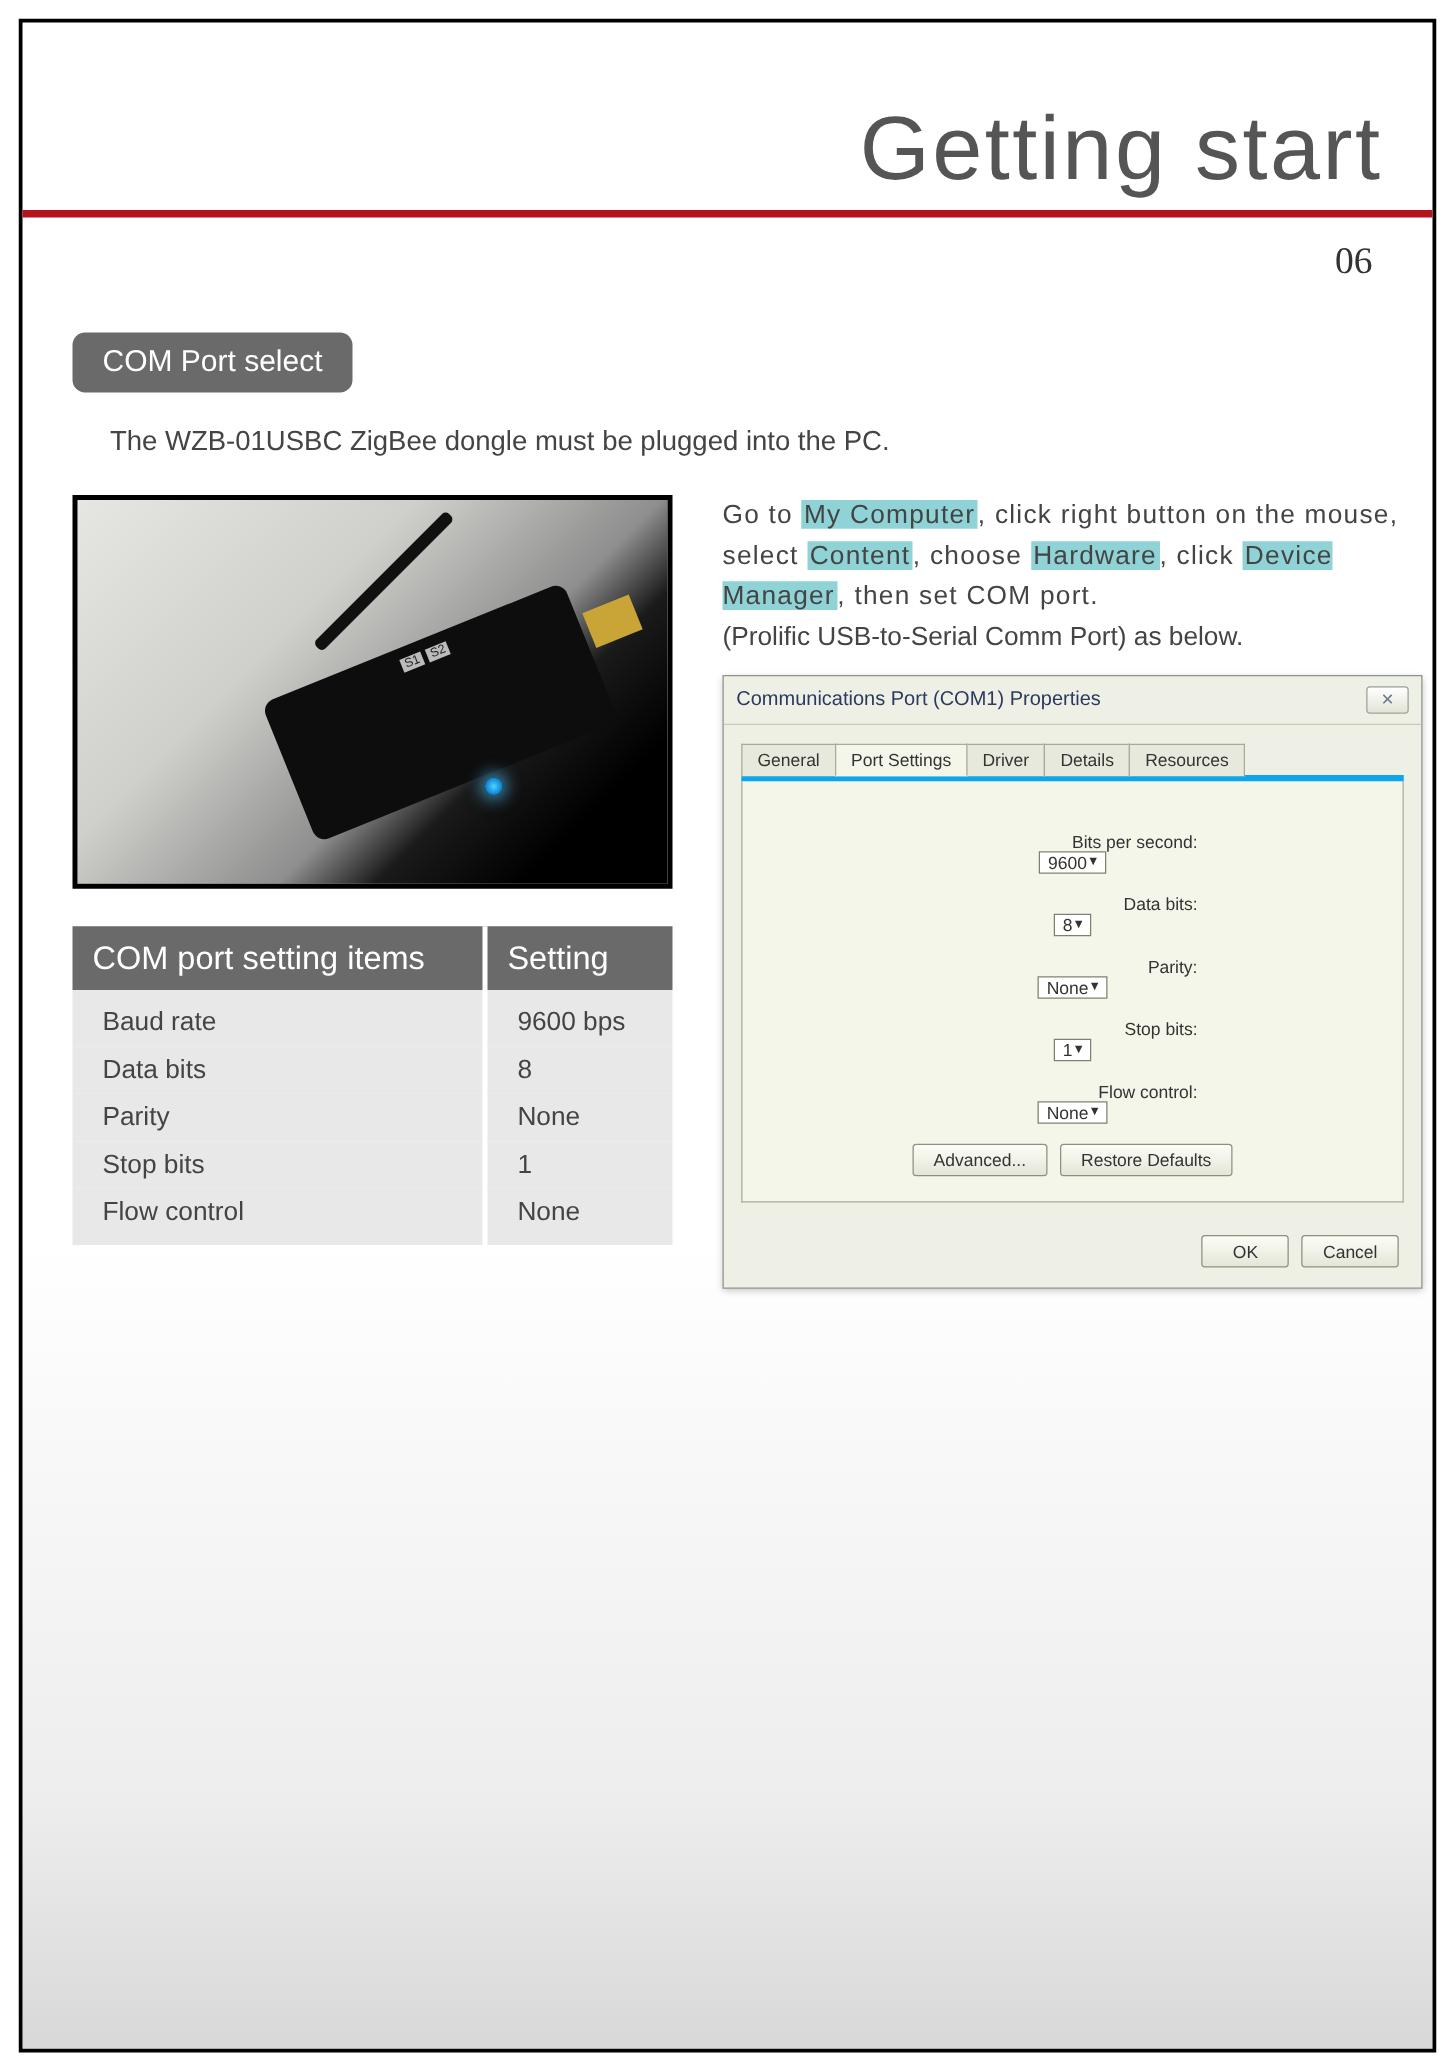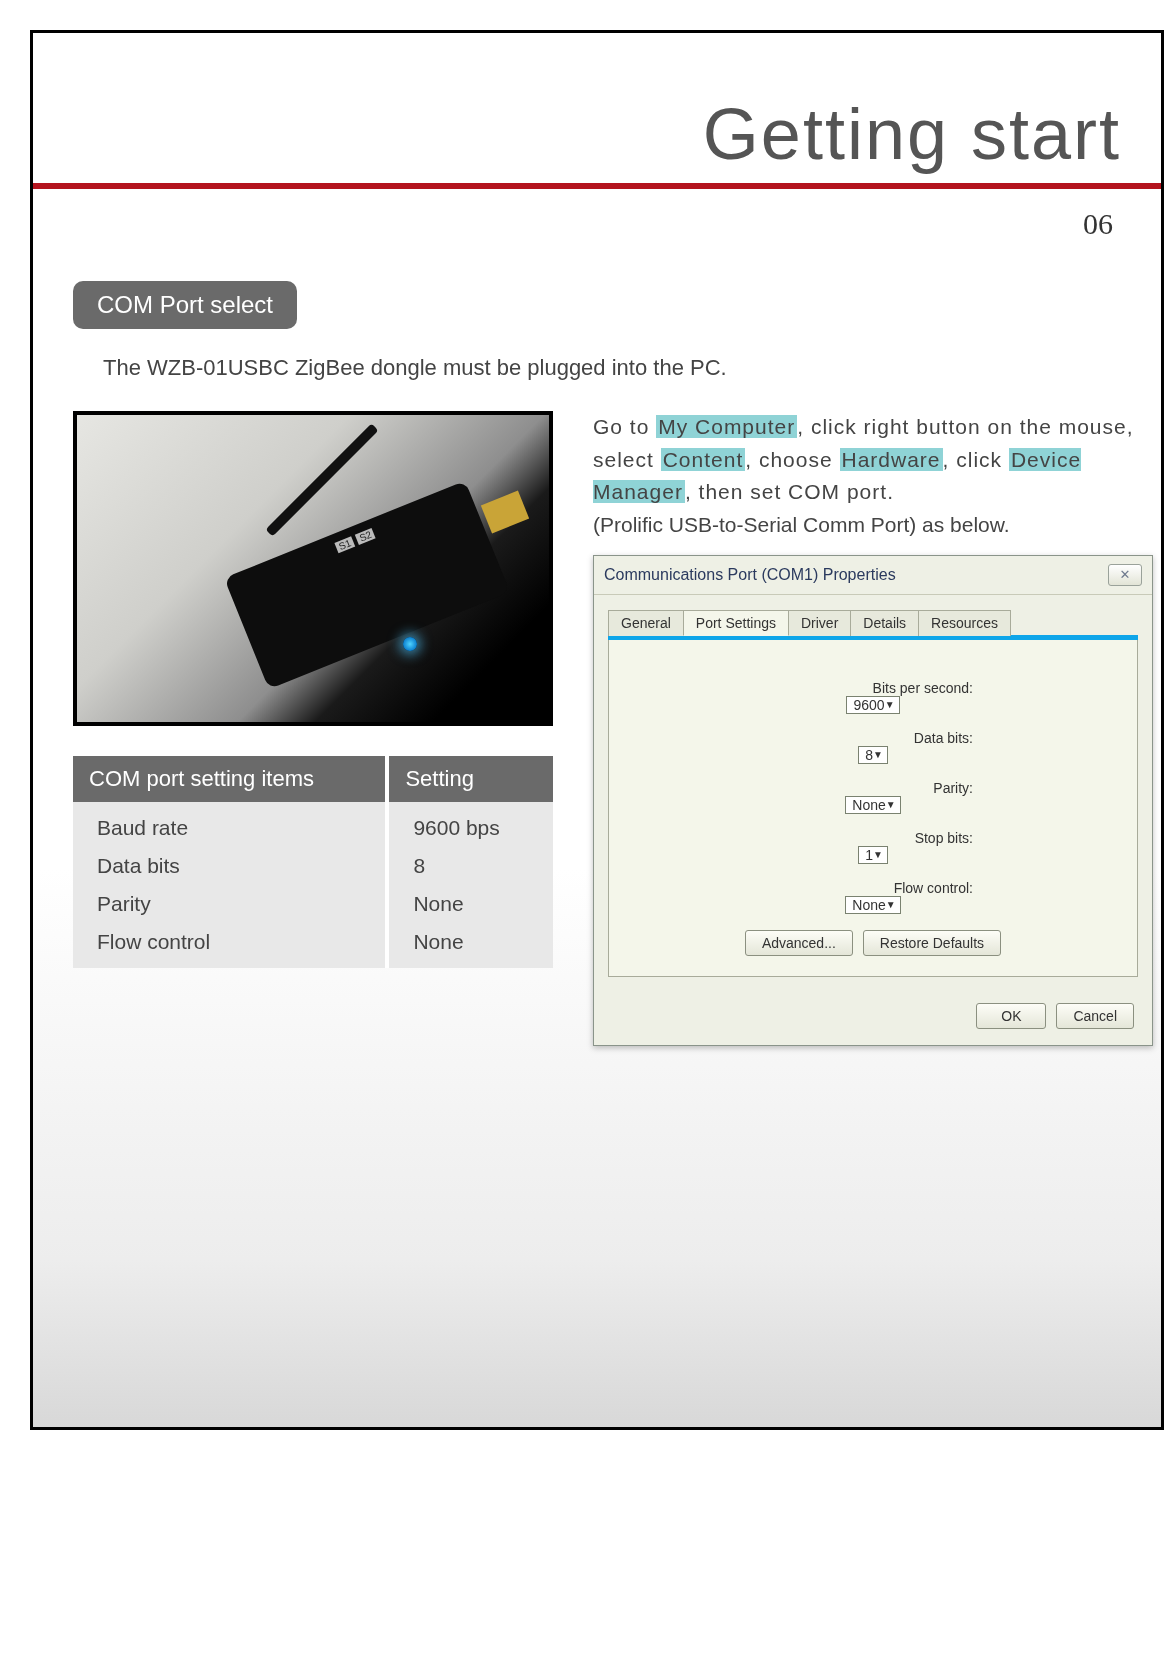--- a/index.html
+++ b/index.html
@@ -6,22 +6,22 @@
   body {
     font-family: "Century Gothic", "Futura", "Avant Garde", sans-serif;
     width: 1164px;
     height: 1657px;
     background: #fff;
     position: relative;
   }
   .page {
     border: 3px solid #000;
     width: 1134px;
-    height: 1400px;
-    margin: 30px;
+    height: 1627px;
+    margin: 15px;
     position: relative;
     background: linear-gradient(to bottom, #ffffff 0%, #ffffff 60%, #ededed 88%, #d8d8d8 100%);
   }
   .header-area {
     padding-top: 60px;
     text-align: right;
     padding-right: 40px;
   }
   .page-title {
     font-size: 72px;
@@ -133,21 +133,21 @@
   
   .settings-table {
     width: 100%;
     border-collapse: collapse;
     margin-top: 30px;
   }
   .settings-table th {
     background: #6a6a6a;
     color: #fff;
     font-weight: 300;
-    font-size: 22px;
+    font-size: 26px;
     text-align: left;
     padding: 10px 16px;
     border-right: 4px solid #fff;
   }
   .settings-table th:last-child { border-right: none; }
   .settings-table td {
     background: #e8e8e8;
     color: #444;
     font-size: 21px;
     padding: 7px 24px;
@@ -321,20 +321,24 @@
               <td>Baud rate</td>
               <td>9600 bps</td>
             </tr>
             <tr>
               <td>Data bits</td>
               <td>8</td>
             </tr>
             <tr>
               <td>Parity</td>
               <td>None</td>
+            </tr>
+            <tr>
+              <td>Stop bits</td>
+              <td>1</td>
             </tr>
             <tr>
               <td>Flow control</td>
               <td>None</td>
             </tr>
           </tbody>
         </table>
       </div>
 
       <div class="right-col">

